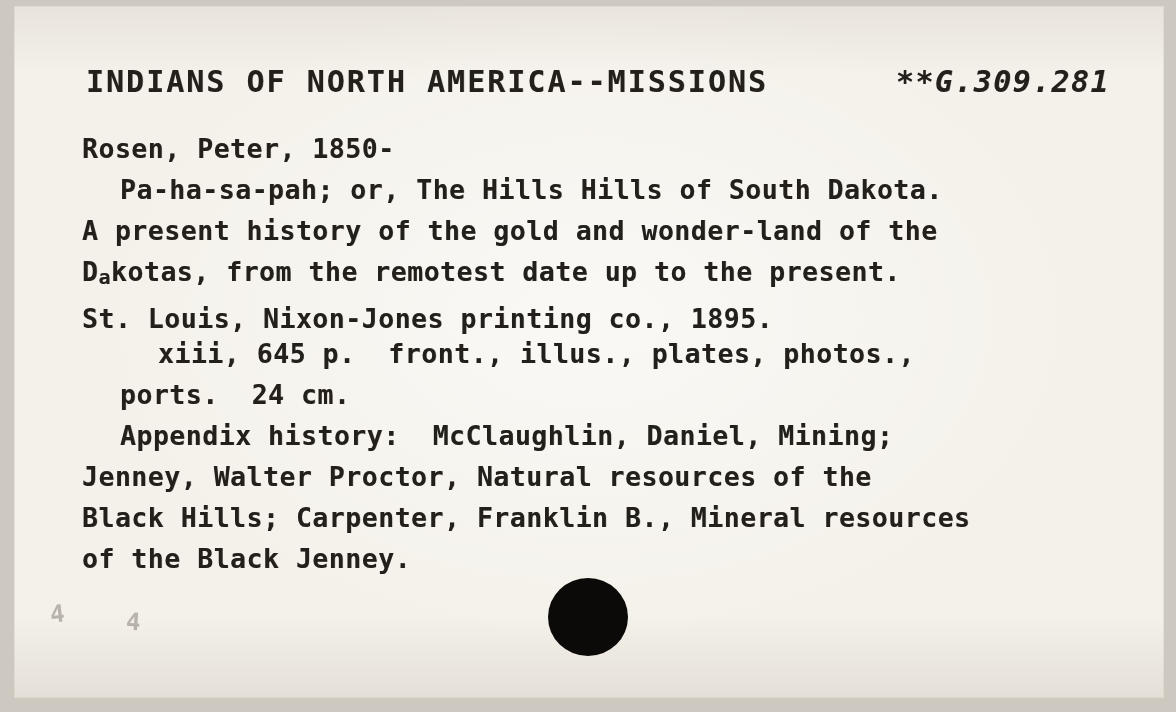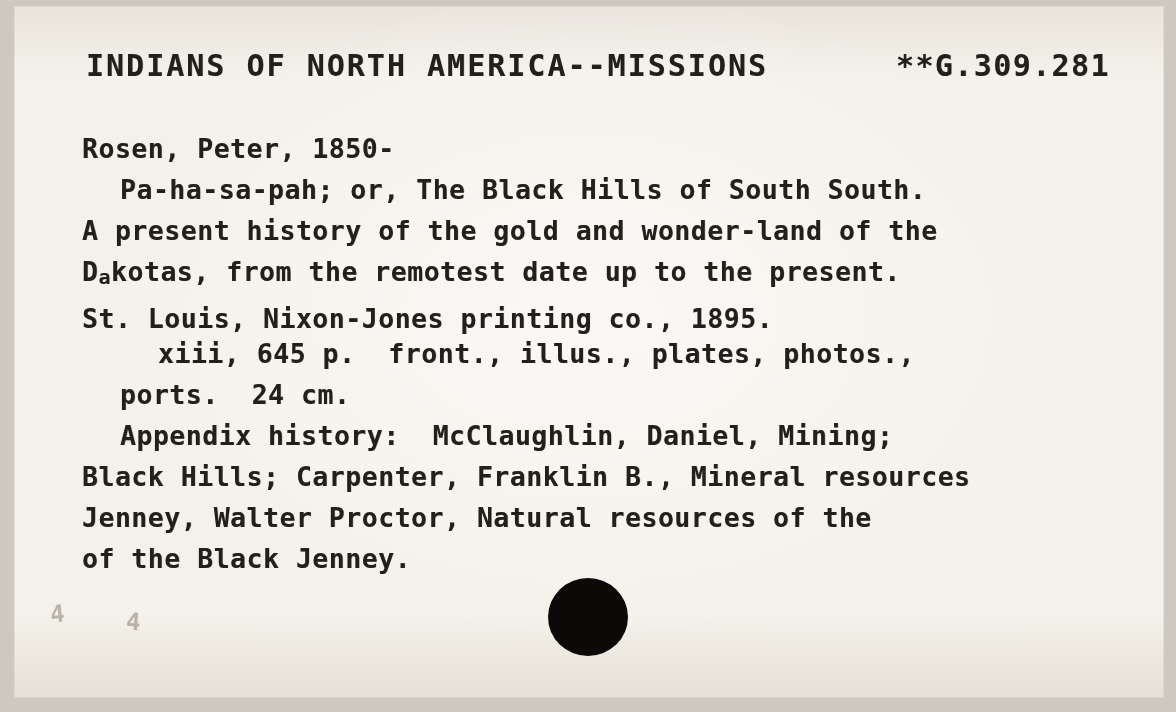--- a/index.html
+++ b/index.html
@@ -46,34 +46,35 @@
     font-weight: 700;
     letter-spacing: 0.5px;
     white-space: pre;
     text-shadow: 0.4px 0.3px 0 rgba(40,36,30,0.35);
   }
 
   
   .header-row {
     position: absolute;
     left: 86px;
-    top: 48px;
+    top: 64px;
     width: 1040px;
     display: flex;
     justify-content: space-between;
     align-items: baseline;
   }
   .subject-heading {
     font-size: 30px;
     letter-spacing: 2.0px;
   }
   .call-number {
     font-size: 30px;
     letter-spacing: 1.4px;
     padding-right: 16px;
+    font-style: italic;
   }
 
   
   .block {
     position: absolute;
     left: 82px;
     font-size: 26.5px;
     line-height: 41px;
     letter-spacing: 1.1px;
   }
@@ -123,35 +124,35 @@
     <div class="header-row">
       <div class="typed subject-heading">INDIANS OF NORTH AMERICA--MISSIONS</div>
       <div class="typed call-number">**G.309.281</div>
     </div>
 
     <div class="block" id="author-block">
       <div class="typed line">Rosen, Peter, 1850-</div>
     </div>
 
     <div class="block" id="title-block">
-      <div class="typed line indent">Pa-ha-sa-pah; or, The Black Hills of South South.</div>
+      <div class="typed line indent">Pa-ha-sa-pah; or, The Hills Hills of South Dakota.</div>
       <div class="typed line">A present history of the gold and wonder-land of the</div>
       <div class="typed line"><span>D</span><span class="sub">a</span><span>kotas, from the remotest date up to the present.</span></div>
       <div class="typed line">St. Louis, Nixon-Jones printing co., 1895.</div>
     </div>
 
     <div class="block" id="collation">
       <div class="typed line indent">xiii, 645 p.  front., illus., plates, photos.,</div>
       <div class="typed line">ports.  24 cm.</div>
     </div>
 
     <div class="block" id="notes">
       <div class="typed line indent">Appendix history:  McClaughlin, Daniel, Mining;</div>
+      <div class="typed line">Jenney, Walter Proctor, Natural resources of the</div>
       <div class="typed line">Black Hills; Carpenter, Franklin B., Mineral resources</div>
-      <div class="typed line">Jenney, Walter Proctor, Natural resources of the</div>
       <div class="typed line">of the Black Jenney.</div>
     </div>
 
     <div class="smudge" id="smudge-1">4</div>
     <div class="smudge" id="smudge-2">4</div>
   </div>
 
   <div id="punch-hole"></div>
 </div>
 

